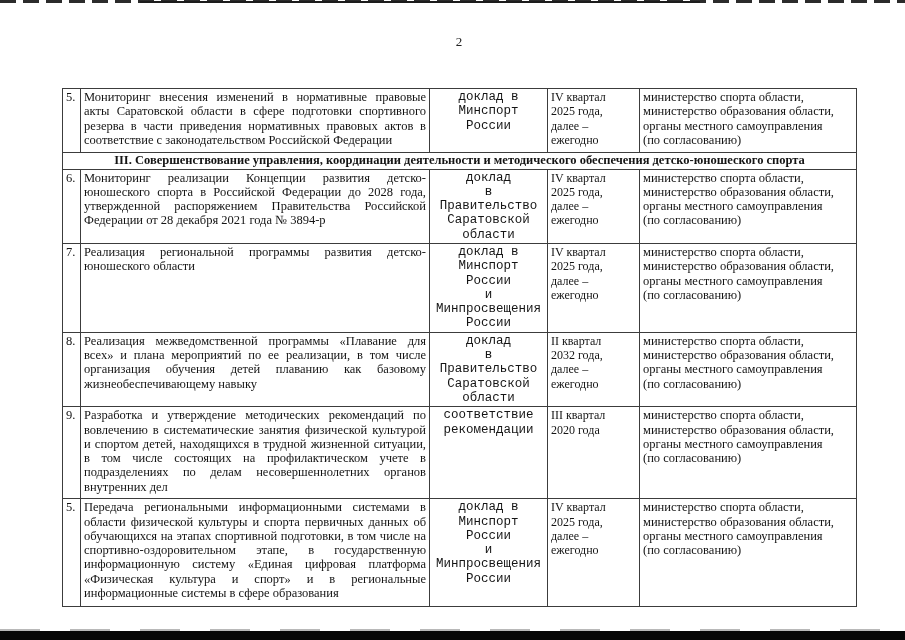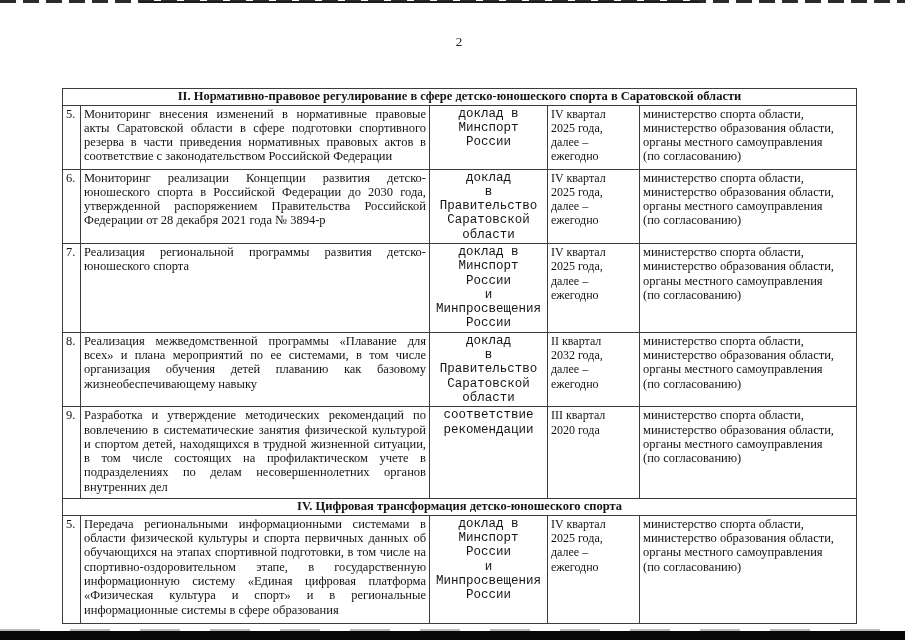--- a/index.html
+++ b/index.html
@@ -72,70 +72,70 @@
 
   <table class="doc">
     <colgroup>
       <col style="width:18px">
         <col style="width:349px">
         <col style="width:118px">
         <col style="width:92px">
         <col style="width:217px">
     </colgroup>
     <tbody>
-      <tr>
-        <td class="section-title" colspan="5">II. Нормативно-правовое регулирование в сфере детско-юношеского спорта в Саратовской области</td>
-      </tr>
       <tr class="r5">
         <td class="num">5.</td>
         <td class="activity">Мониторинг внесения изменений в нормативные правовые акты Саратовской области в сфере подготовки спортивного резерва в части приведения нормативных правовых актов в соответствие с законодательством Российской Федерации</td>
         <td class="document">доклад в Минспорт
 России</td>
         <td class="timing">IV квартал
 2025 года,
 далее – ежегодно</td>
         <td class="responsible">министерство спорта области,
 министерство образования области,
 органы местного самоуправления
 (по согласованию)</td>
       </tr>
 
+      <tr>
+        <td class="section-title" colspan="5">III. Совершенствование управления, координации деятельности и методического обеспечения детско-юношеского спорта</td>
+      </tr>
       <tr class="r6">
         <td class="num">6.</td>
-        <td class="activity">Мониторинг реализации Концепции развития детско-юношеского спорта в Российской Федерации до 2030 года, утвержденной распоряжением Правительства Российской Федерации от 28 декабря 2021 года № 3894-р</td>
+        <td class="activity">Мониторинг реализации Концепции развития детско-юношеского спорта в Российской Федерации до 2028 года, утвержденной распоряжением Правительства Российской Федерации от 28 декабря 2021 года № 3894-р</td>
         <td class="document">доклад
 в Правительство
 Саратовской
 области</td>
         <td class="timing">IV квартал
 2025 года,
 далее – ежегодно</td>
         <td class="responsible">министерство спорта области,
 министерство образования области,
 органы местного самоуправления
 (по согласованию)</td>
       </tr>
       <tr class="r7">
         <td class="num">7.</td>
-        <td class="activity">Реализация региональной программы развития детско-юношеского спорта</td>
+        <td class="activity">Реализация региональной программы развития детско-юношеского области</td>
         <td class="document">доклад в Минспорт
 России
 и Минпросвещения
 России</td>
         <td class="timing">IV квартал
 2025 года,
 далее – ежегодно</td>
         <td class="responsible">министерство спорта области,
 министерство образования области,
 органы местного самоуправления
 (по согласованию)</td>
       </tr>
       <tr class="r8">
         <td class="num">8.</td>
-        <td class="activity">Реализация межведомственной программы «Плавание для всех» и плана мероприятий по ее системами, в том числе организация обучения детей плаванию как базовому жизнеобеспечивающему навыку</td>
+        <td class="activity">Реализация межведомственной программы «Плавание для всех» и плана мероприятий по ее реализации, в том числе организация обучения детей плаванию как базовому жизнеобеспечивающему навыку</td>
         <td class="document">доклад
 в Правительство
 Саратовской
 области</td>
         <td class="timing">II квартал
 2032 года,
 далее – ежегодно</td>
         <td class="responsible">министерство спорта области,
 министерство образования области,
 органы местного самоуправления
@@ -147,23 +147,20 @@
         <td class="document">соответствие
 рекомендации</td>
         <td class="timing">III квартал
 2020 года</td>
         <td class="responsible">министерство спорта области,
 министерство образования области,
 органы местного самоуправления
 (по согласованию)</td>
       </tr>
 
-      <tr>
-        <td class="section-title" colspan="5">IV. Цифровая трансформация детско-юношеского спорта</td>
-      </tr>
       <tr class="r10">
         <td class="num">5.</td>
         <td class="activity">Передача региональными информационными системами в области физической культуры и спорта первичных данных об обучающихся на этапах спортивной подготовки, в том числе на спортивно-оздоровительном этапе, в государственную информационную систему «Единая цифровая платформа «Физическая культура и спорт» и в региональные информационные системы в сфере образования</td>
         <td class="document">доклад в Минспорт
 России
 и Минпросвещения
 России</td>
         <td class="timing">IV квартал
 2025 года,
 далее – ежегодно</td>

